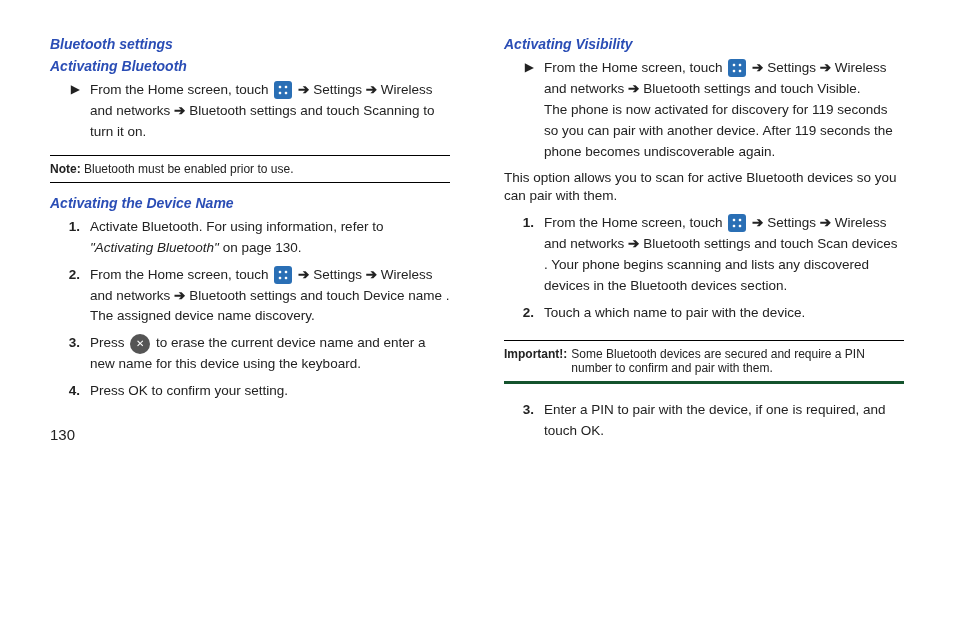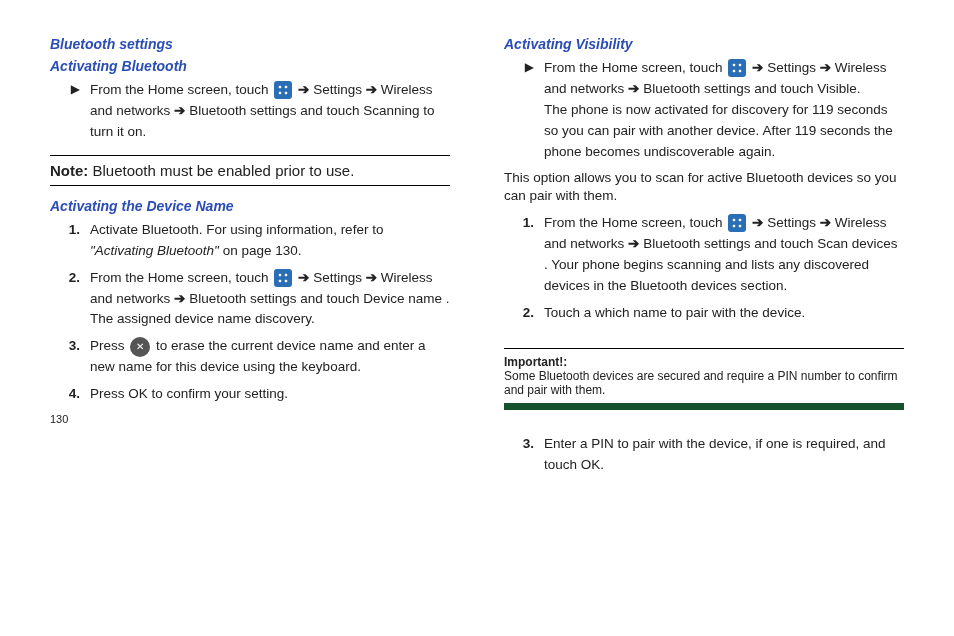--- a/index.html
+++ b/index.html
@@ -40,33 +40,33 @@
       radial-gradient(circle,#fff 1.4px,transparent 1.6px) 0 0/6px 6px,
       radial-gradient(circle,#fff 1.4px,transparent 1.6px) 0 6px/6px 6px;
   }
   .icon-back{
     display:inline-block;width:20px;height:20px;vertical-align:middle;
     background:#555;border-radius:50%;position:relative;margin:0 2px;
     color:#fff;font-size:10px;line-height:20px;text-align:center;
   }
   .note-box{
     border-top:1px solid #000;border-bottom:1px solid #000;
-    padding:6px 0;margin:12px 0;font-size:15px;
+    padding:6px 0;margin:12px 0;font-size:12px;
   }
   .note-box .lbl{font-weight:bold}
   .imp-box{
-    border-top:1px solid #000;border-bottom:7px solid #14532d;
-    padding:6px 0;margin:24px 0;font-size:12px;display:flex;flex-direction:column;
+    border-top:1px solid #000;border-bottom:3px solid #14532d;
+    padding:6px 0;margin:16px 0;font-size:12px;display:flex;
   }
   .imp-box .lbl{font-weight:bold;flex:0 0 auto;padding-right:4px}
   .imp-box .txt{flex:1}
   strong{font-weight:normal}
   .nav-arrow{font-weight:bold}
   em.ref{font-style:italic}
-  .pageno{margin-top:8px;font-size:11px}
+  .pageno{margin-top:24px;font-size:15px}
 </style>
 </head>
 <body>
 
 <div class="columns">
 
   <div class="col">
 
     <h4 class="blue">Bluetooth settings</h4>
 

